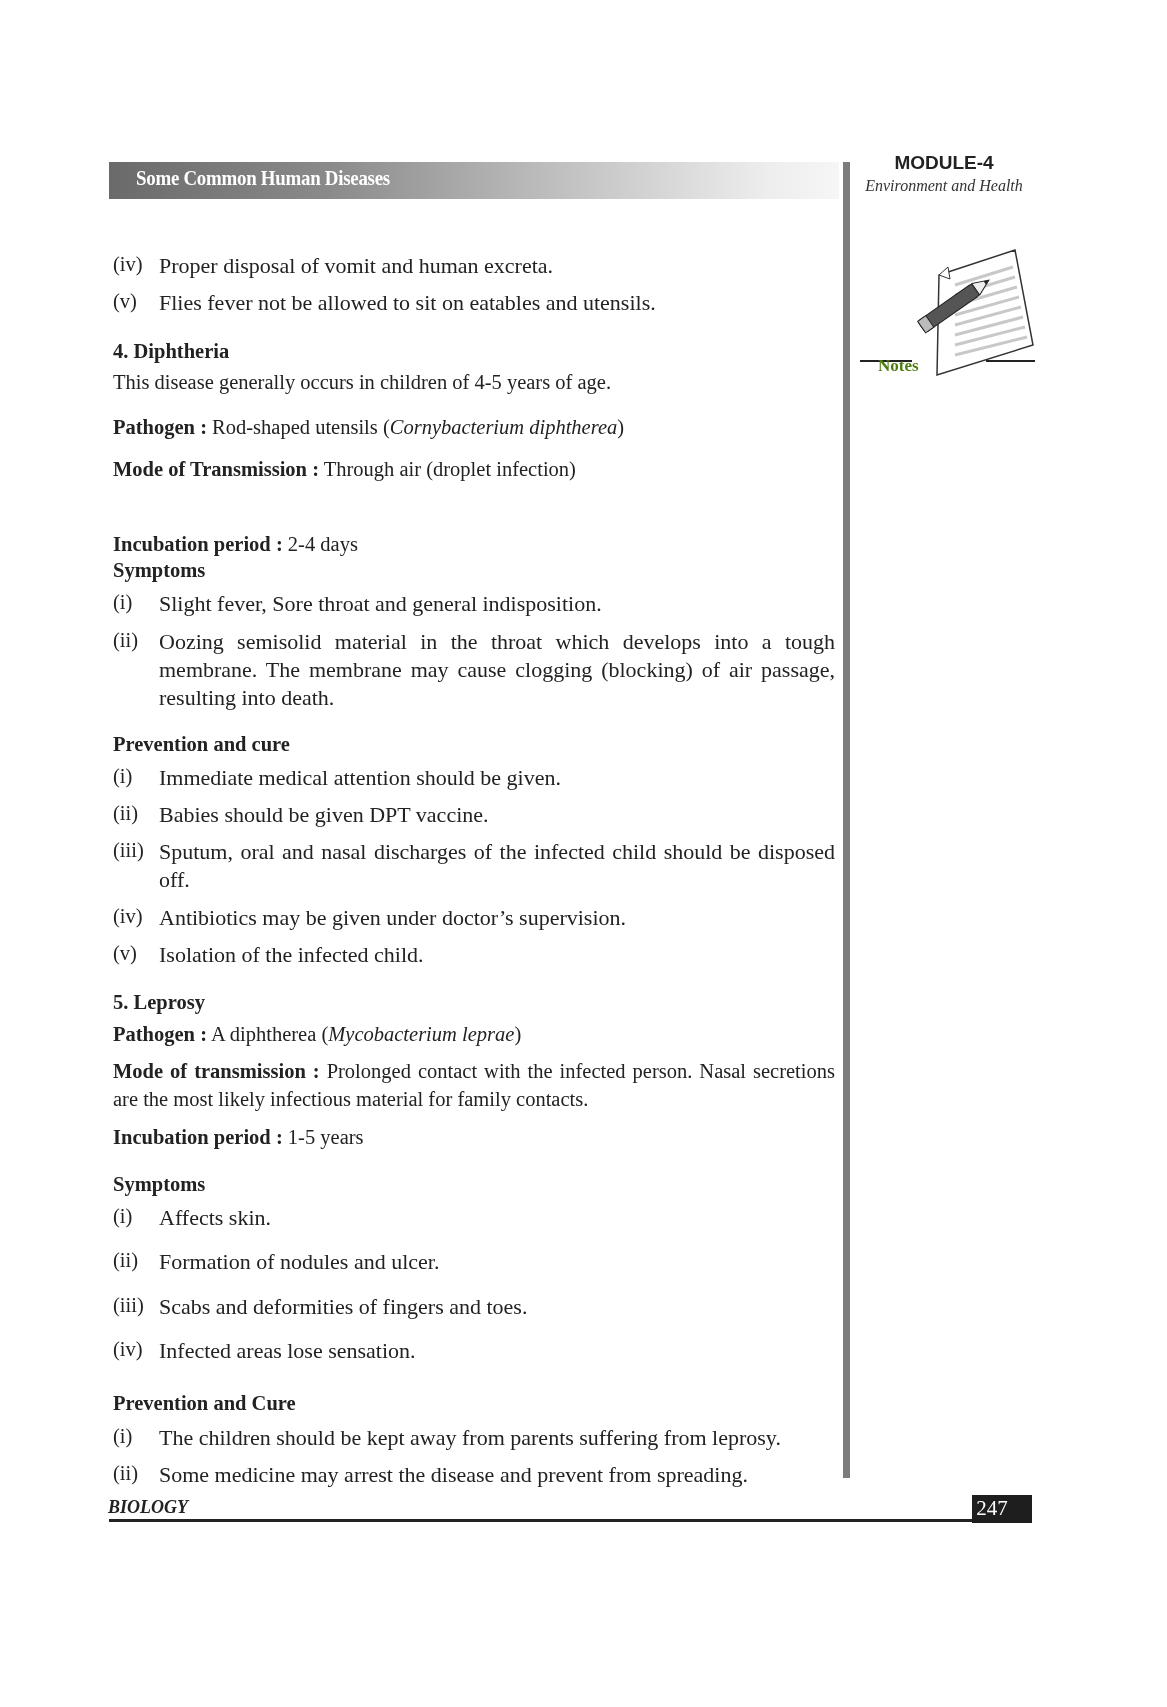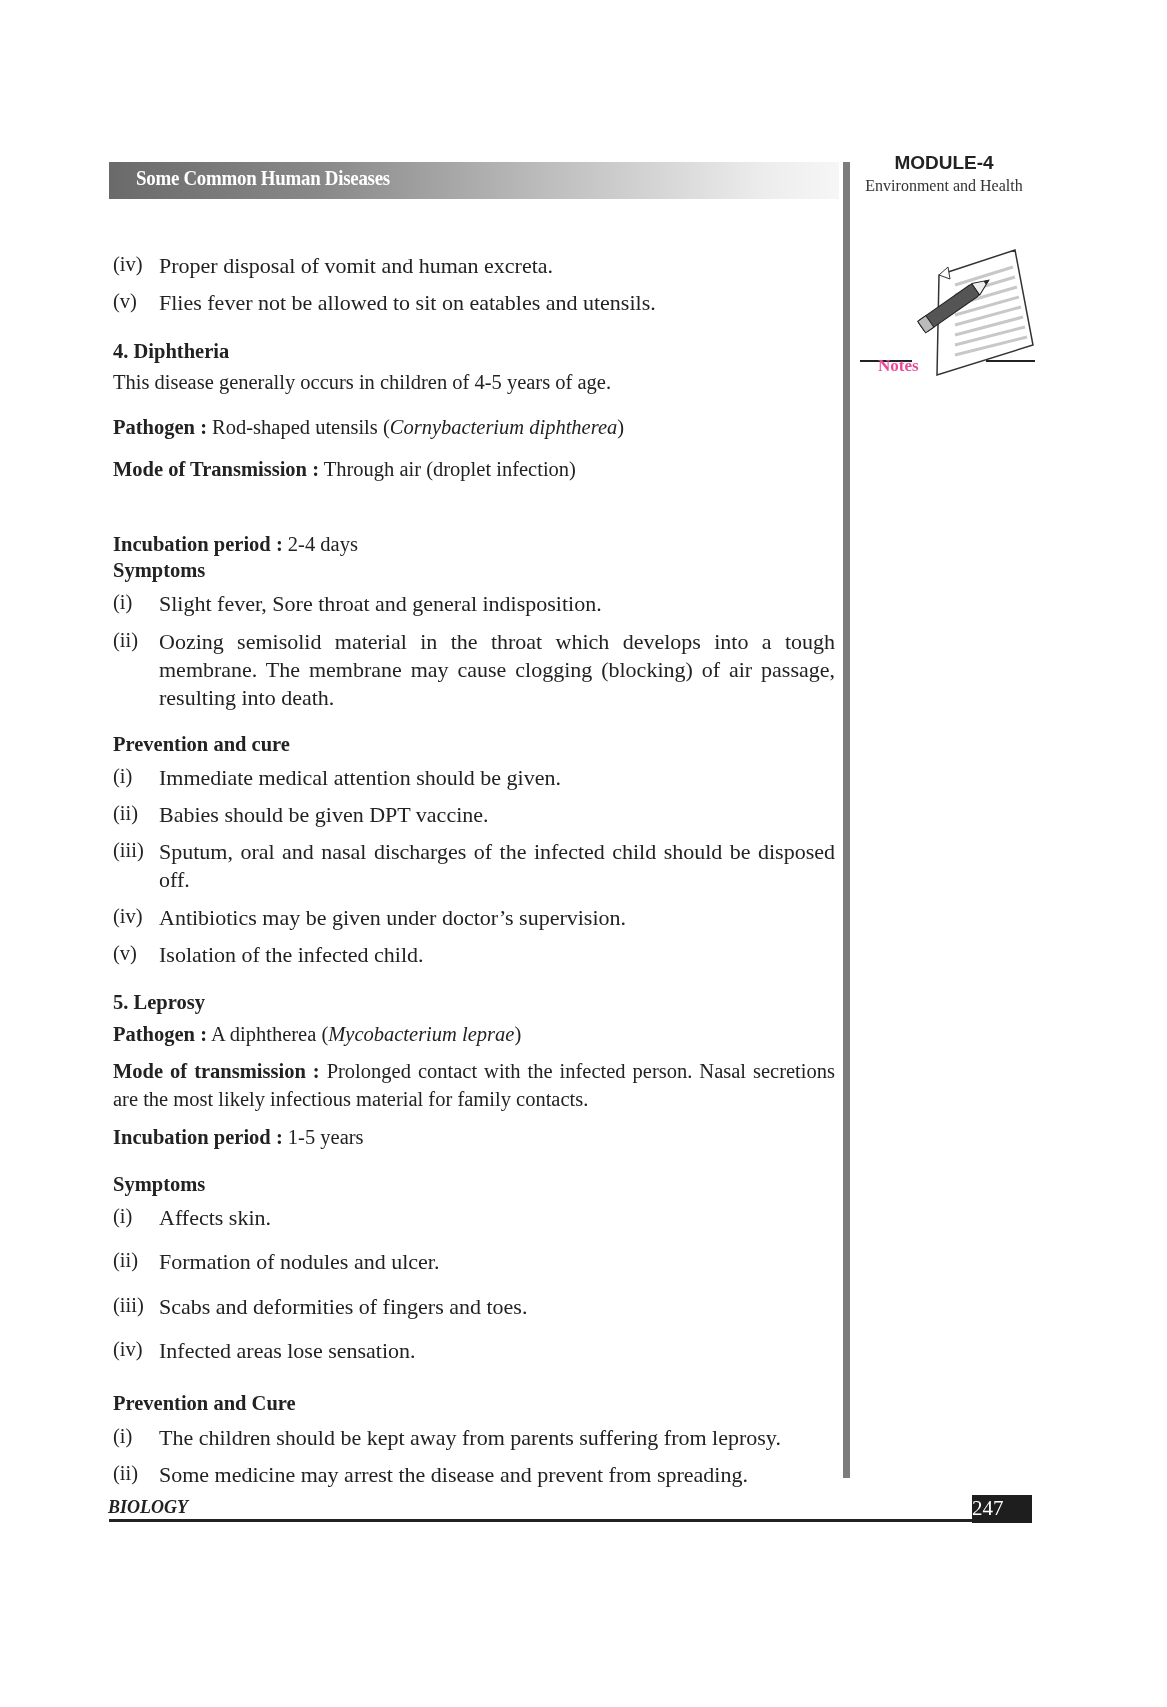--- a/index.html
+++ b/index.html
@@ -12,39 +12,39 @@
     background: linear-gradient(to right, #6a6a6a 0%, #8a8a8a 30%, #bdbdbd 60%, #ededed 90%, #f6f6f6 100%); }
   .header-title { left: 136px; top: 166px; font-size: 21px; font-weight: bold; color: #ffffff;
     letter-spacing: -0.3px; transform: scaleX(0.9); transform-origin: left; }
 
   
   .vbar { left: 843px; top: 162px; width: 7px; height: 1316px; background: #7c7c7c; }
 
   
   .module-title { left: 860px; top: 152px; width: 168px; text-align: center;
     font-family: "Liberation Sans", "DejaVu Sans", sans-serif; font-weight: bold; font-size: 19px; color: #222; }
-  .module-sub { left: 860px; top: 177px; width: 168px; text-align: center; font-size: 16px; color: #333; }
+  .module-sub { left: 860px; top: 177px; width: 168px; text-align: center; font-size: 16px; color: #333; font-style: italic; }
 
   
   .notes-icon { left: 855px; top: 245px; width: 180px; height: 135px; }
-  .notes-label { left: 878px; top: 356px; font-size: 17px; font-weight: bold; color: #ec4899; }
+  .notes-label { left: 878px; top: 356px; font-size: 17px; font-weight: bold; color: #4d7c0f; }
 
   
   .line { left: 113px; font-size: 20.5px; line-height: 24px; white-space: nowrap; color: #222; }
   .num  { position: absolute; left: 113px; font-size: 20.5px; line-height: 24px; text-align: right; }
   .txt  { position: absolute; left: 159px; width: 676px; font-size: 22px; line-height: 28px; text-align: justify; }
   .head { left: 113px; font-size: 20.5px; font-weight: bold; line-height: 24px; }
   b { font-weight: bold; }
   i { font-style: italic; }
 
   
   .footer-label { left: 108px; top: 1497px; font-size: 18px; font-weight: bold; font-style: italic; color: #222; text-align: center; }
   .footer-rule { left: 109px; top: 1519px; width: 864px; height: 3px; background: #222; }
   .page-num-box { left: 972px; top: 1495px; width: 60px; height: 28px; background: #1e1e1e; }
-  .page-num { left: 972px; top: 1496px; width: 40px; font-size: 21px; color: #fff; }
+  .page-num { left: 972px; top: 1496px; width: 40px; text-align: center; font-size: 21px; color: #fff; }
 </style>
 </head>
 <body>
 
 <div class="abs header-bar"></div>
 <div class="abs header-title">Some Common Human Diseases</div>
 <div class="abs vbar"></div>
 <div class="abs module-title">MODULE-4</div>
 <div class="abs module-sub">Environment and Health</div>
 

